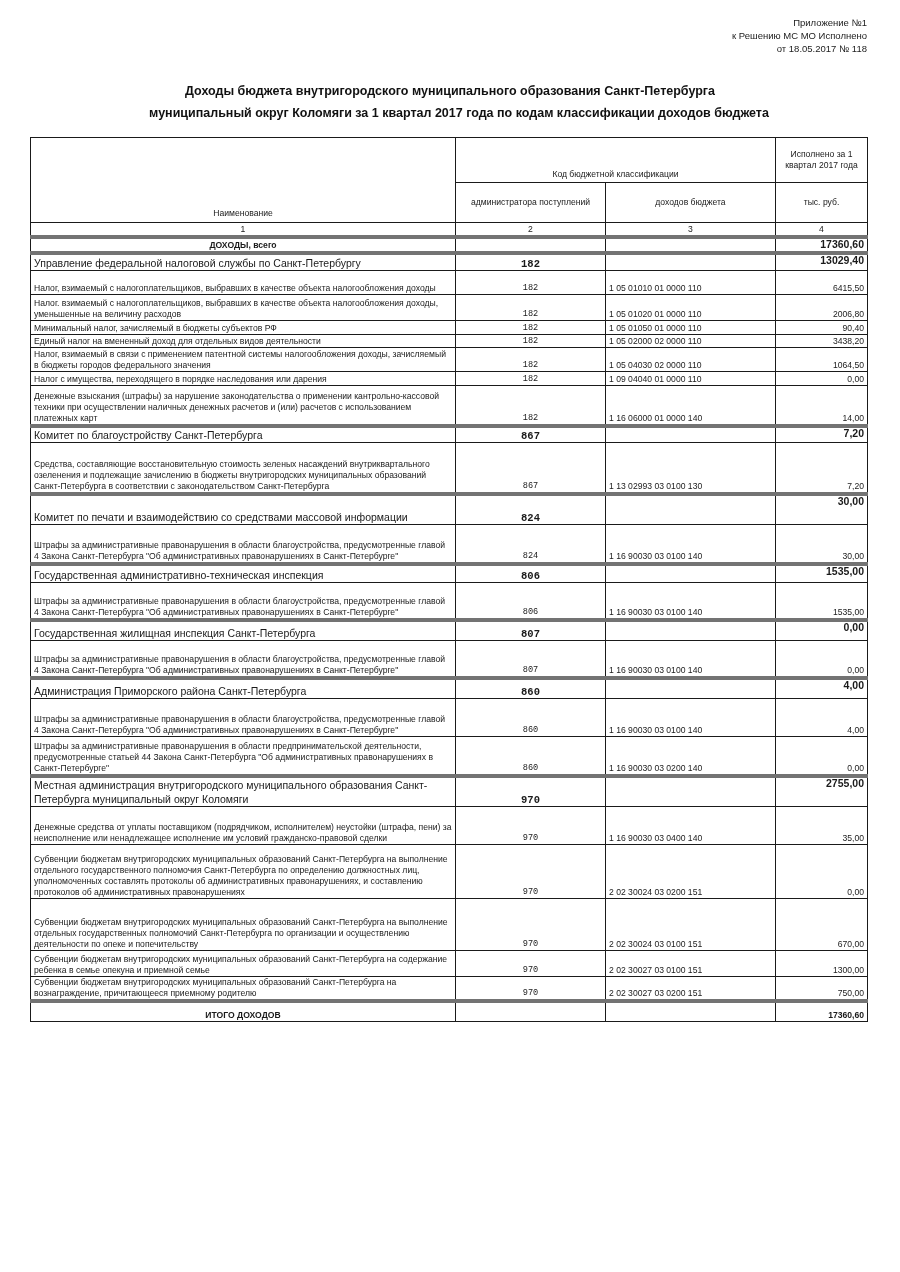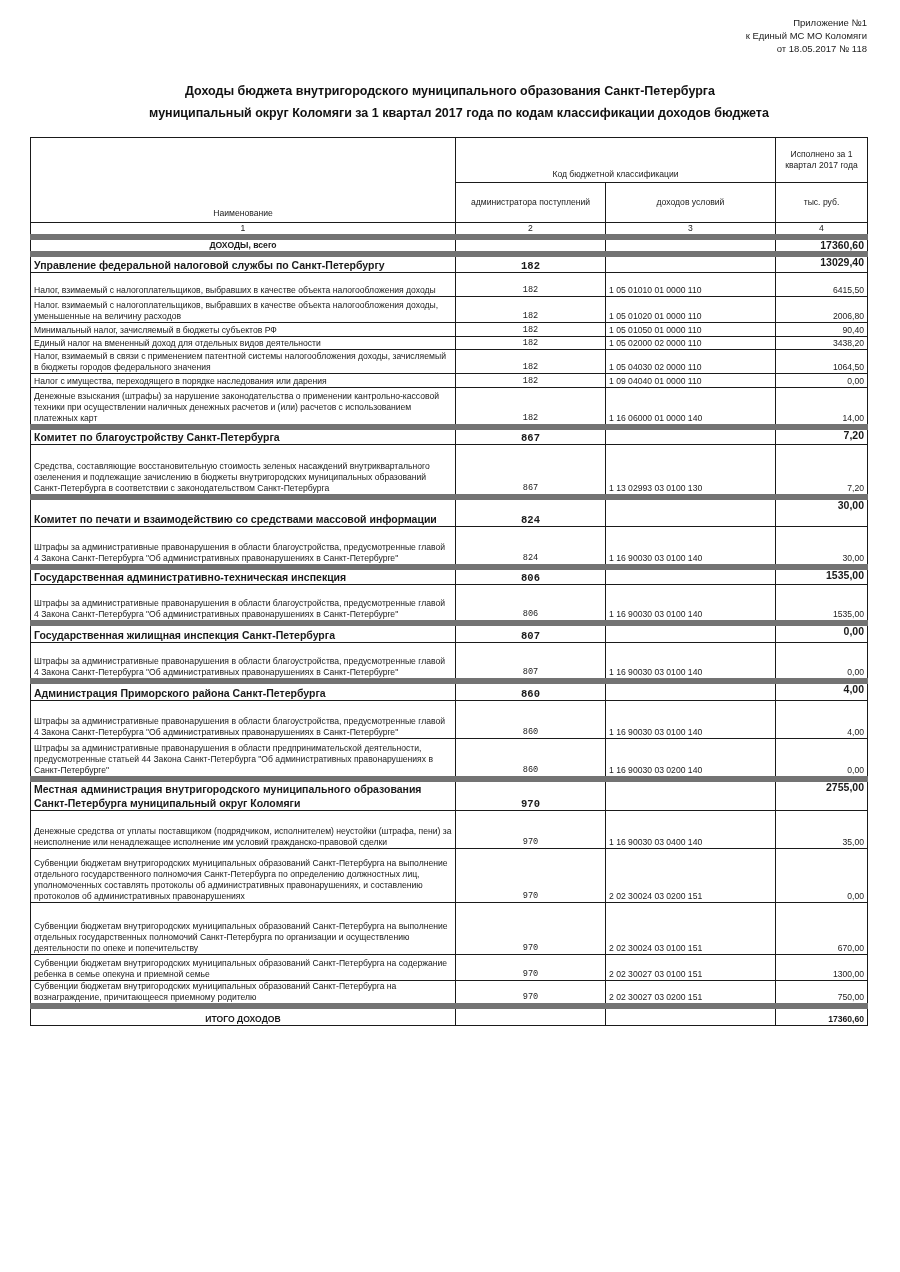--- a/index.html
+++ b/index.html
@@ -15,36 +15,36 @@
   table.budget td { border: 1px solid #1a1a1a; padding: 0 3px; font-size: 8.6px;
                     line-height: 11px; vertical-align: bottom; }
   table.budget col.c1 { width: 425px; }
   table.budget col.c2 { width: 150px; }
   table.budget col.c3 { width: 170px; }
   table.budget col.c4 { width: 92px; }
   td.hdr { text-align: center; font-weight: normal; font-size: 10.5px; line-height: 13px; }
   td.hdr-sm { text-align: center; font-size: 8.5px; }
   td.num { text-align: center; font-size: 10px; padding-bottom: 1px; }
   td.name { text-align: left; vertical-align: top; padding-top: 1px; }
-  td.name.group { font-weight: bold; font-size: 10.5px; line-height: 14px; vertical-align: bottom; }
+  td.name.group { font-weight: normal; font-size: 10.5px; line-height: 14px; vertical-align: bottom; }
   td.admin { text-align: center; font-size: 9px; font-family: Liberation Mono, monospace; }
   td.admin.group { font-weight: bold; font-size: 10.5px; }
   td.code { text-align: left; font-size: 9px; }
   td.amount { text-align: right; font-size: 9px; padding-right: 3px; }
   td.amount.group { font-weight: bold; font-size: 10.5px; vertical-align: top; }
   td.total-label { text-align: center; font-weight: bold; font-size: 10.5px; }
   td.total-amount { text-align: right; font-weight: bold; font-size: 14.5px; vertical-align: top; }
-  tr.thick td { border-top: 6px solid #737373; }
+  tr.thick td { border-top: 4px solid #737373; }
 </style>
 </head>
 <body>
 
 <div class="appendix">
   <div>Приложение №1</div>
-  <div>к Единый МС МО Коломяги</div>
+  <div>к Решению МС МО Исполнено</div>
   <div>от 18.05.2017 № 118</div>
 </div>
 
 <div class="title">
   <div>Доходы бюджета внутригородского муниципального образования Санкт-Петербурга</div>
   <div class="l2">муниципальный округ Коломяги за   1 квартал 2017 года по кодам классификации доходов бюджета</div>
 </div>
 
 <table class="budget">
   <colgroup>
@@ -54,21 +54,21 @@
       <col class="c4">
     </colgroup>
   <tbody id="tbody">
     <tr style="height:45px">
       <td class="hdr" rowspan="2" style="padding-bottom:3px">Наименование</td>
       <td class="hdr" colspan="2" style="padding-bottom:2px">Код  бюджетной классификации</td>
       <td class="hdr" style="vertical-align:middle">Исполнено за 1 квартал 2017 года</td>
     </tr>
     <tr style="height:40px">
       <td class="hdr" style="vertical-align:middle">администратора поступлений</td>
-      <td class="hdr" style="vertical-align:middle">доходов условий</td>
+      <td class="hdr" style="vertical-align:middle">доходов бюджета</td>
       <td class="hdr-sm" style="vertical-align:middle">тыс. руб.</td>
     </tr>
     <tr style="height:14px">
       <td class="num">1</td>
       <td class="num">2</td>
       <td class="num">3</td>
       <td class="num">4</td>
     </tr>
     <tr class="thick" style="height:16px">
       <td class="total-label" style="vertical-align:bottom">ДОХОДЫ, всего</td>

